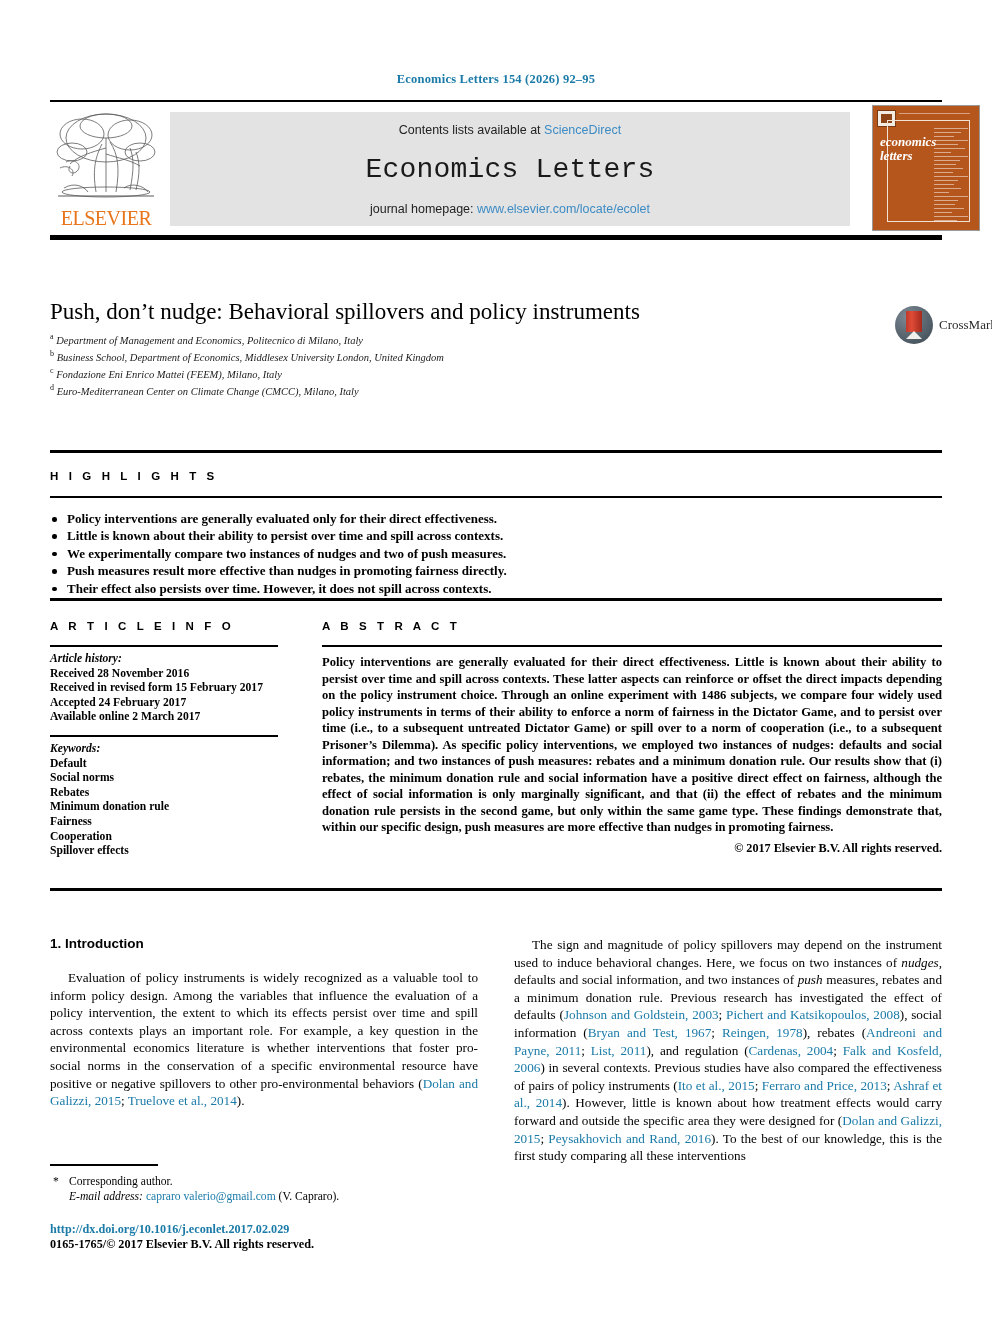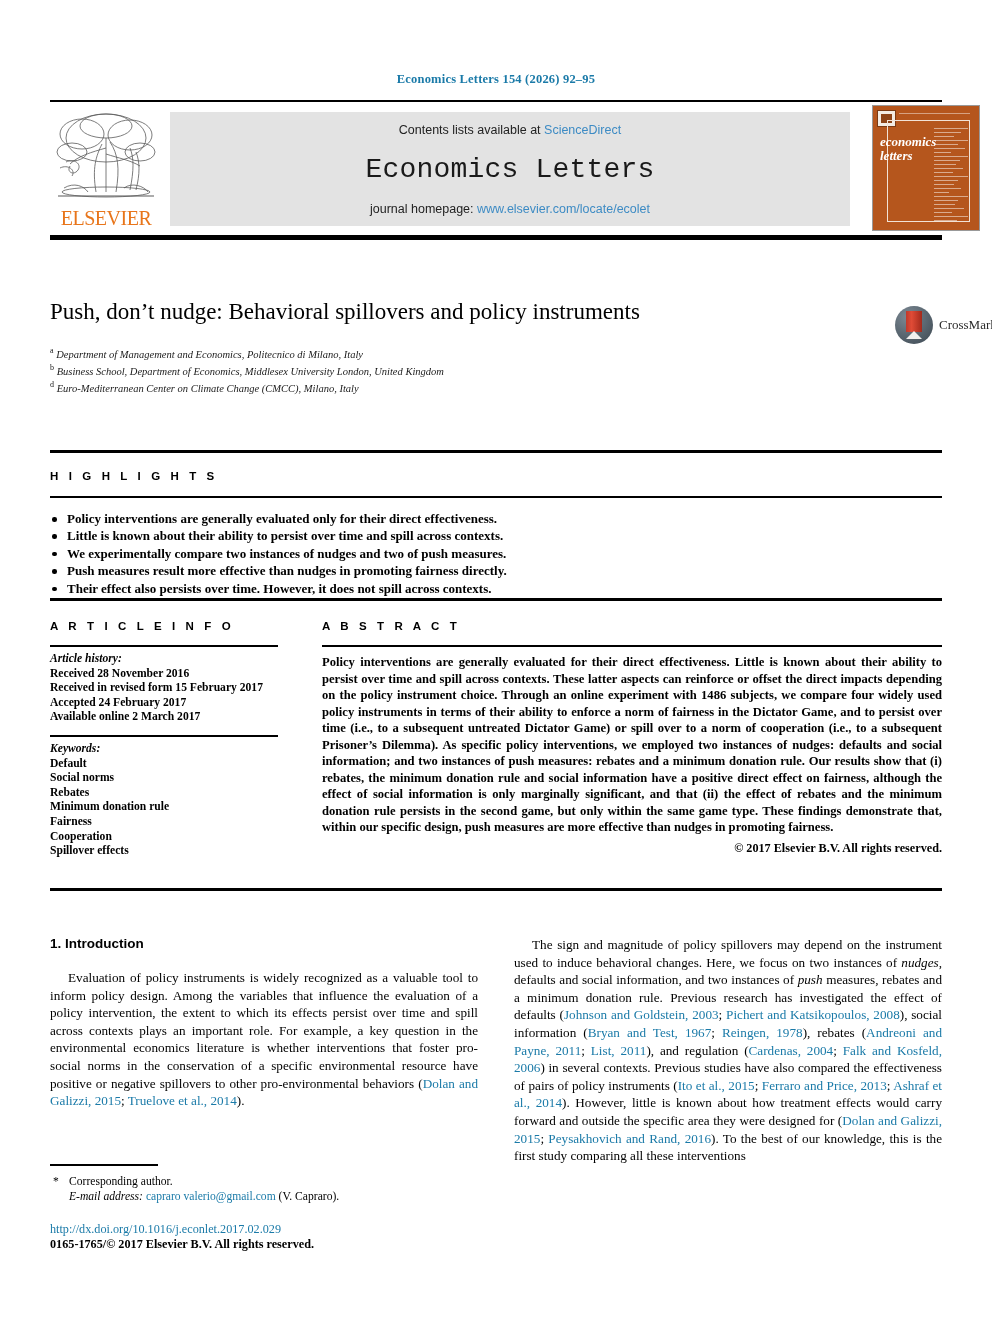--- a/index.html
+++ b/index.html
@@ -197,21 +197,21 @@
     font-family: "Liberation Serif", serif;
     font-size: 19px;
     color: #000;
   }
   .authors sup {
     font-size: 11px;
     color: #2b7fb8;
     vertical-align: super;
   }
   .affils {
-    margin-top: 18px;
+    margin-top: 4px;
   }
   .affil {
     font-family: "Liberation Serif", serif;
     font-style: italic;
     font-size: 10.5px;
     line-height: 13.4px;
     color: #1a1a1a;
   }
   .affil sup {
     font-style: normal;
@@ -417,20 +417,21 @@
     position: absolute;
     left: 50px;
     top: 1222px;
     width: 500px;
   }
   .doi {
     font-family: "Liberation Serif", serif;
     font-size: 12.2px;
     color: #1a7aa8;
     line-height: 15px;
+    font-weight: bold;
   }
   .issn {
     font-family: "Liberation Serif", serif;
     font-size: 12.2px;
     font-weight: bold;
     color: #000;
     line-height: 15px;
   }
 </style>
 </head>
@@ -524,20 +525,21 @@
 
   <div class="rule-thick" style="top:235px"></div>
 
   <div class="titleblock">
     <div class="paper-title">Push, don’t nudge: Behavioral spillovers and policy instruments</div>
 
 
     <div class="affils">
       <div class="affil"><sup>a</sup> <span>Department of Management and Economics, Politecnico di Milano, Italy</span></div>
       <div class="affil"><sup>b</sup> <span>Business School, Department of Economics, Middlesex University London, United Kingdom</span></div>
+      <div class="affil"><sup>c</sup> <span>Fondazione Eni Enrico Mattei (FEEM), Milano, Italy</span></div>
       <div class="affil"><sup>d</sup> <span>Euro-Mediterranean Center on Climate Change (CMCC), Milano, Italy</span></div>
     </div>
 
     <div class="crossmark">
       <div class="cm-badge"></div>
       <div class="cm-text">CrossMark</div>
     </div>
   </div>
 
   <div class="rule-thick" style="top:450px;height:3px"></div>

